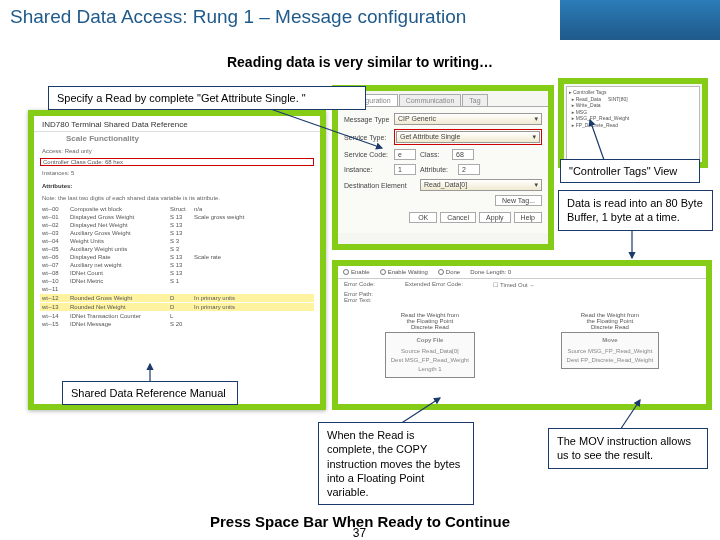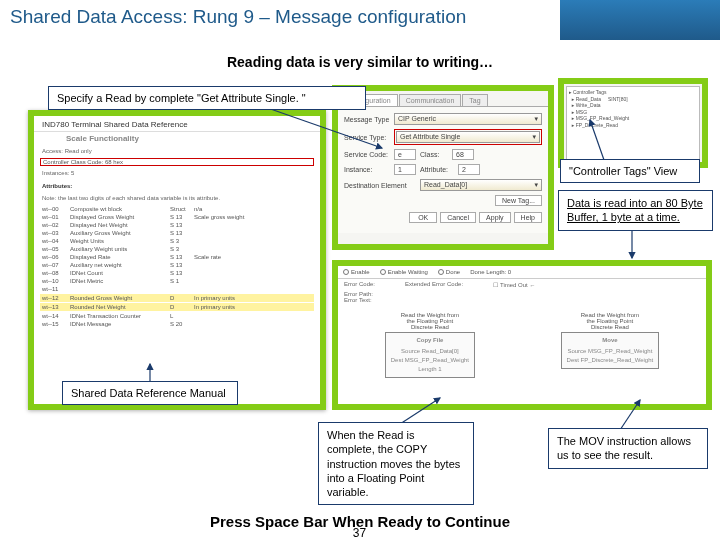--- a/index.html
+++ b/index.html
@@ -219,28 +219,28 @@
   .arrow {
     position:absolute;
     z-index:9;
     pointer-events:none;
   }
 </style>
 </head>
 <body>
 
 <div class="header">
-  <div class="title-bg">Shared Data Access: Rung 9 – Message configuration</div>
+  <div class="title-bg">Shared Data Access: Rung 1 – Message configuration</div>
 </div>
 
 <div class="subtitle">Reading data is very similar to writing…</div>
 
 <div class="callout" style="left:48px; top:86px; width:318px;">Specify a Read by complete "Get Attribute Single. "</div>
 <div class="callout" style="left:560px; top:159px; width:140px;">"Controller Tags" View</div>
-<div class="callout" style="left:558px; top:190px; width:155px; line-height:1.3;text-decoration:underline;">Data is read into an 80 Byte Buffer, 1 byte at a time.</div>
+<div class="callout" style="left:558px; top:190px; width:155px; line-height:1.3;">Data is read into an 80 Byte Buffer, 1 byte at a time.</div>
 <div class="callout" style="left:62px; top:381px; width:176px;">Shared Data Reference Manual</div>
 <div class="callout" style="left:318px; top:422px; width:156px; line-height:1.3;">When the Read is complete, the COPY instruction moves the bytes into a Floating Point variable.</div>
 <div class="callout" style="left:548px; top:428px; width:160px; line-height:1.3;">The MOV instruction allows us to see the result.</div>
 
 <svg class="arrow" style="left:0;top:0;width:720px;height:540px;">
   <defs>
       <marker id="ah" markerWidth="6" markerHeight="6" refX="5" refY="3" orient="auto">
         <path d="M0,0 L6,3 L0,6 Z" fill="#1a3a6b"></path>
       </marker>
     </defs>

